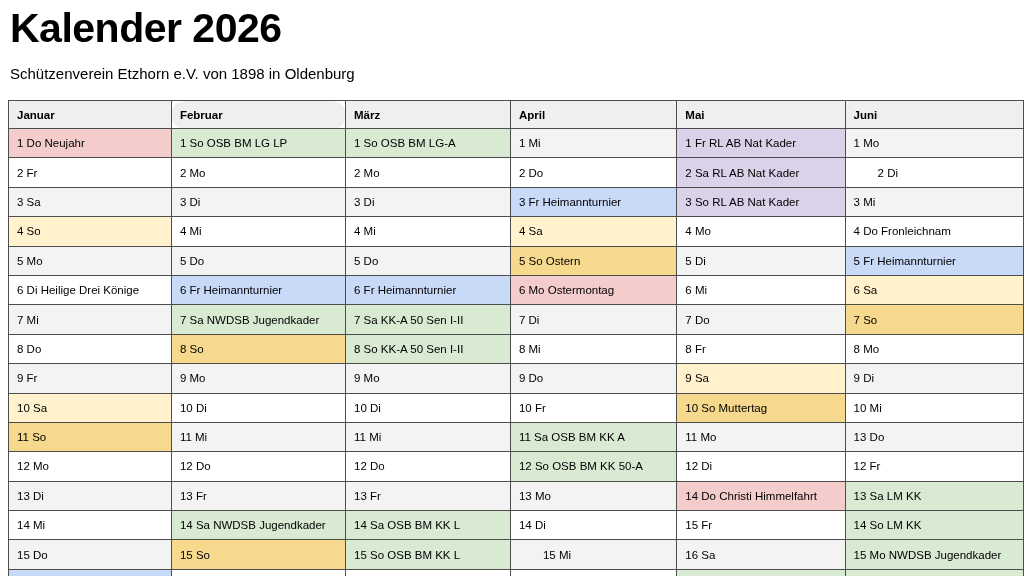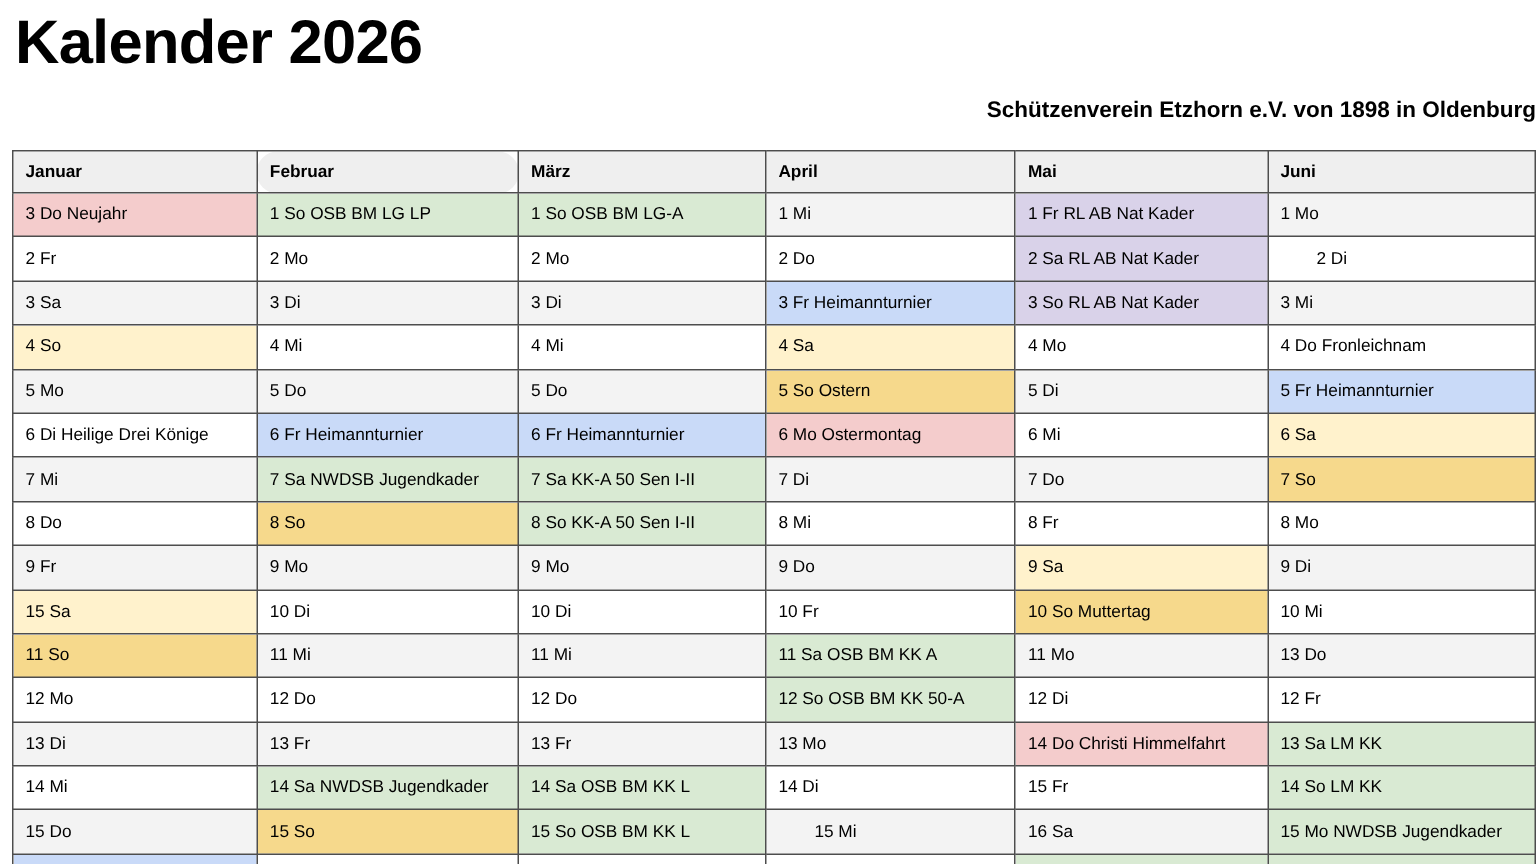--- a/index.html
+++ b/index.html
@@ -7,21 +7,21 @@
     width:1024px;height:576px;overflow:hidden;background:#ffffff;
     font-family:"Liberation Sans","DejaVu Sans",sans-serif;color:#000;
     position:relative;
   }
   .page{position:absolute;top:0;left:0;width:1024px;height:576px;}
   .title{
     margin:6px 0 0 10px;font-size:41px;font-weight:700;letter-spacing:-0.5px;
     line-height:1.12;
   }
   .subtitle{
-    margin:13px 0 0 10px;font-size:15px;font-weight:700;text-align:right;
+    margin:13px 0 0 10px;font-size:15px;font-weight:400;
   }
   table.cal{
     border-collapse:collapse;table-layout:fixed;
     position:absolute;left:8px;top:100px;
   }
   table.cal th, table.cal td{
     border:1px solid #4d4d4d;
     box-sizing:border-box;
     padding:0 2px 0 8px;
     vertical-align:middle;
@@ -45,21 +45,21 @@
           <th style="width: 173px;">Januar</th>
           <th style="width: 180px; border-radius: 14px;">Februar</th>
           <th style="width: 180px;">März</th>
           <th style="width: 177px;">April</th>
           <th style="width: 177px;">Mai</th>
           <th style="width: 185px;">Juni</th>
         </tr>
       </thead>
     <tbody>
         <tr>
-          <td style="background: rgb(244, 204, 204);">3 Do Neujahr</td>
+          <td style="background: rgb(244, 204, 204);">1 Do Neujahr</td>
           <td style="background: rgb(217, 234, 211);">1 So OSB BM LG LP</td>
           <td style="background: rgb(217, 234, 211);">1 So OSB BM LG-A</td>
           <td style="background: rgb(243, 243, 243);">1 Mi</td>
           <td style="background: rgb(217, 210, 233);">1 Fr RL AB Nat Kader</td>
           <td style="background: rgb(243, 243, 243);">1 Mo</td>
         </tr>
         <tr>
           <td style="background: rgb(255, 255, 255);">2 Fr</td>
           <td style="background: rgb(255, 255, 255);">2 Mo</td>
           <td style="background: rgb(255, 255, 255);">2 Mo</td>
@@ -117,21 +117,21 @@
         </tr>
         <tr>
           <td style="background: rgb(243, 243, 243);">9 Fr</td>
           <td style="background: rgb(243, 243, 243);">9 Mo</td>
           <td style="background: rgb(243, 243, 243);">9 Mo</td>
           <td style="background: rgb(243, 243, 243);">9 Do</td>
           <td style="background: rgb(255, 242, 204);">9 Sa</td>
           <td style="background: rgb(243, 243, 243);">9 Di</td>
         </tr>
         <tr>
-          <td style="background: rgb(255, 242, 204);">15 Sa</td>
+          <td style="background: rgb(255, 242, 204);">10 Sa</td>
           <td style="background: rgb(255, 255, 255);">10 Di</td>
           <td style="background: rgb(255, 255, 255);">10 Di</td>
           <td style="background: rgb(255, 255, 255);">10 Fr</td>
           <td style="background: rgb(246, 217, 140);">10 So Muttertag</td>
           <td style="background: rgb(255, 255, 255);">10 Mi</td>
         </tr>
         <tr>
           <td style="background: rgb(246, 217, 140);">11 So</td>
           <td style="background: rgb(243, 243, 243);">11 Mi</td>
           <td style="background: rgb(243, 243, 243);">11 Mi</td>

